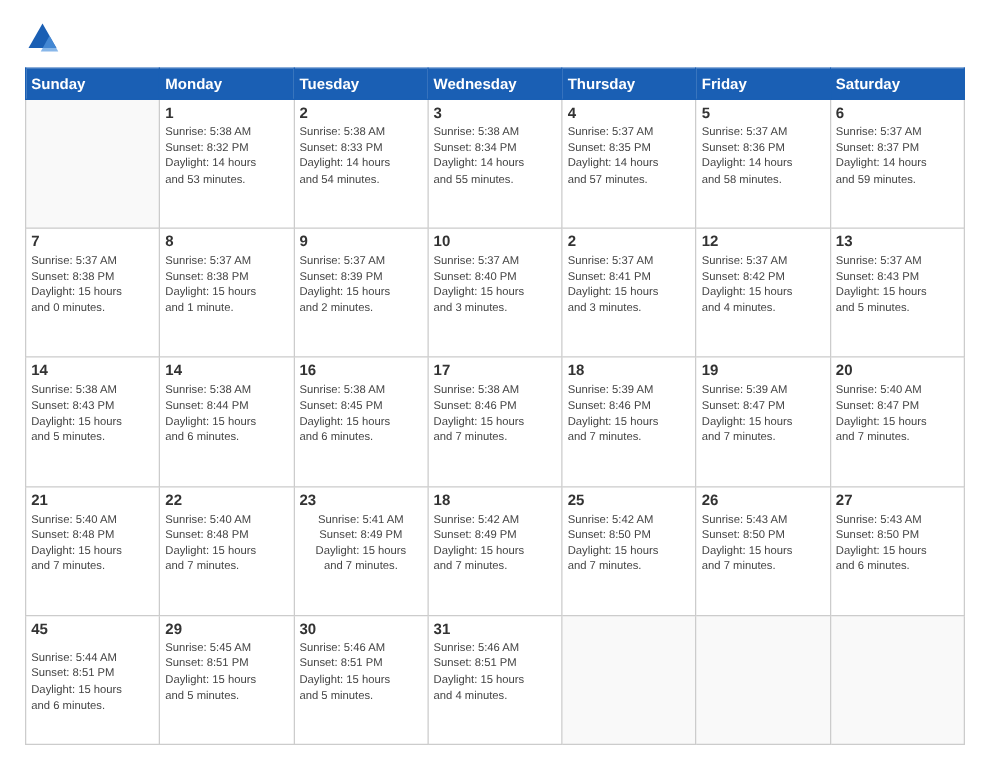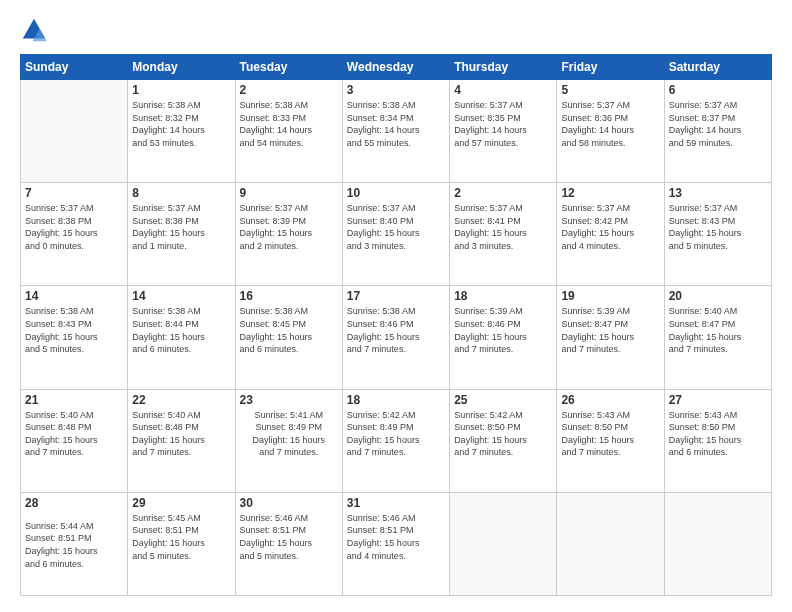--- a/index.html
+++ b/index.html
@@ -322,21 +322,21 @@
           <td>
             <span class="day-num">27</span>
             <div class="day-info" style="white-space: pre-line;">Sunrise: 5:43 AM
 Sunset: 8:50 PM
 Daylight: 15 hours
 and 6 minutes.</div>
           </td>
         </tr>
         <tr>
           <td>
-            <span class="day-num">28</span>
+            <span class="day-num">45</span>
             <div class="day-info" style="white-space: pre-line; margin-top: 10px;">Sunrise: 5:44 AM
 Sunset: 8:51 PM
 Daylight: 15 hours
 and 6 minutes.</div>
           </td>
           <td>
             <span class="day-num">29</span>
             <div class="day-info" style="white-space: pre-line;">Sunrise: 5:45 AM
 Sunset: 8:51 PM
 Daylight: 15 hours

